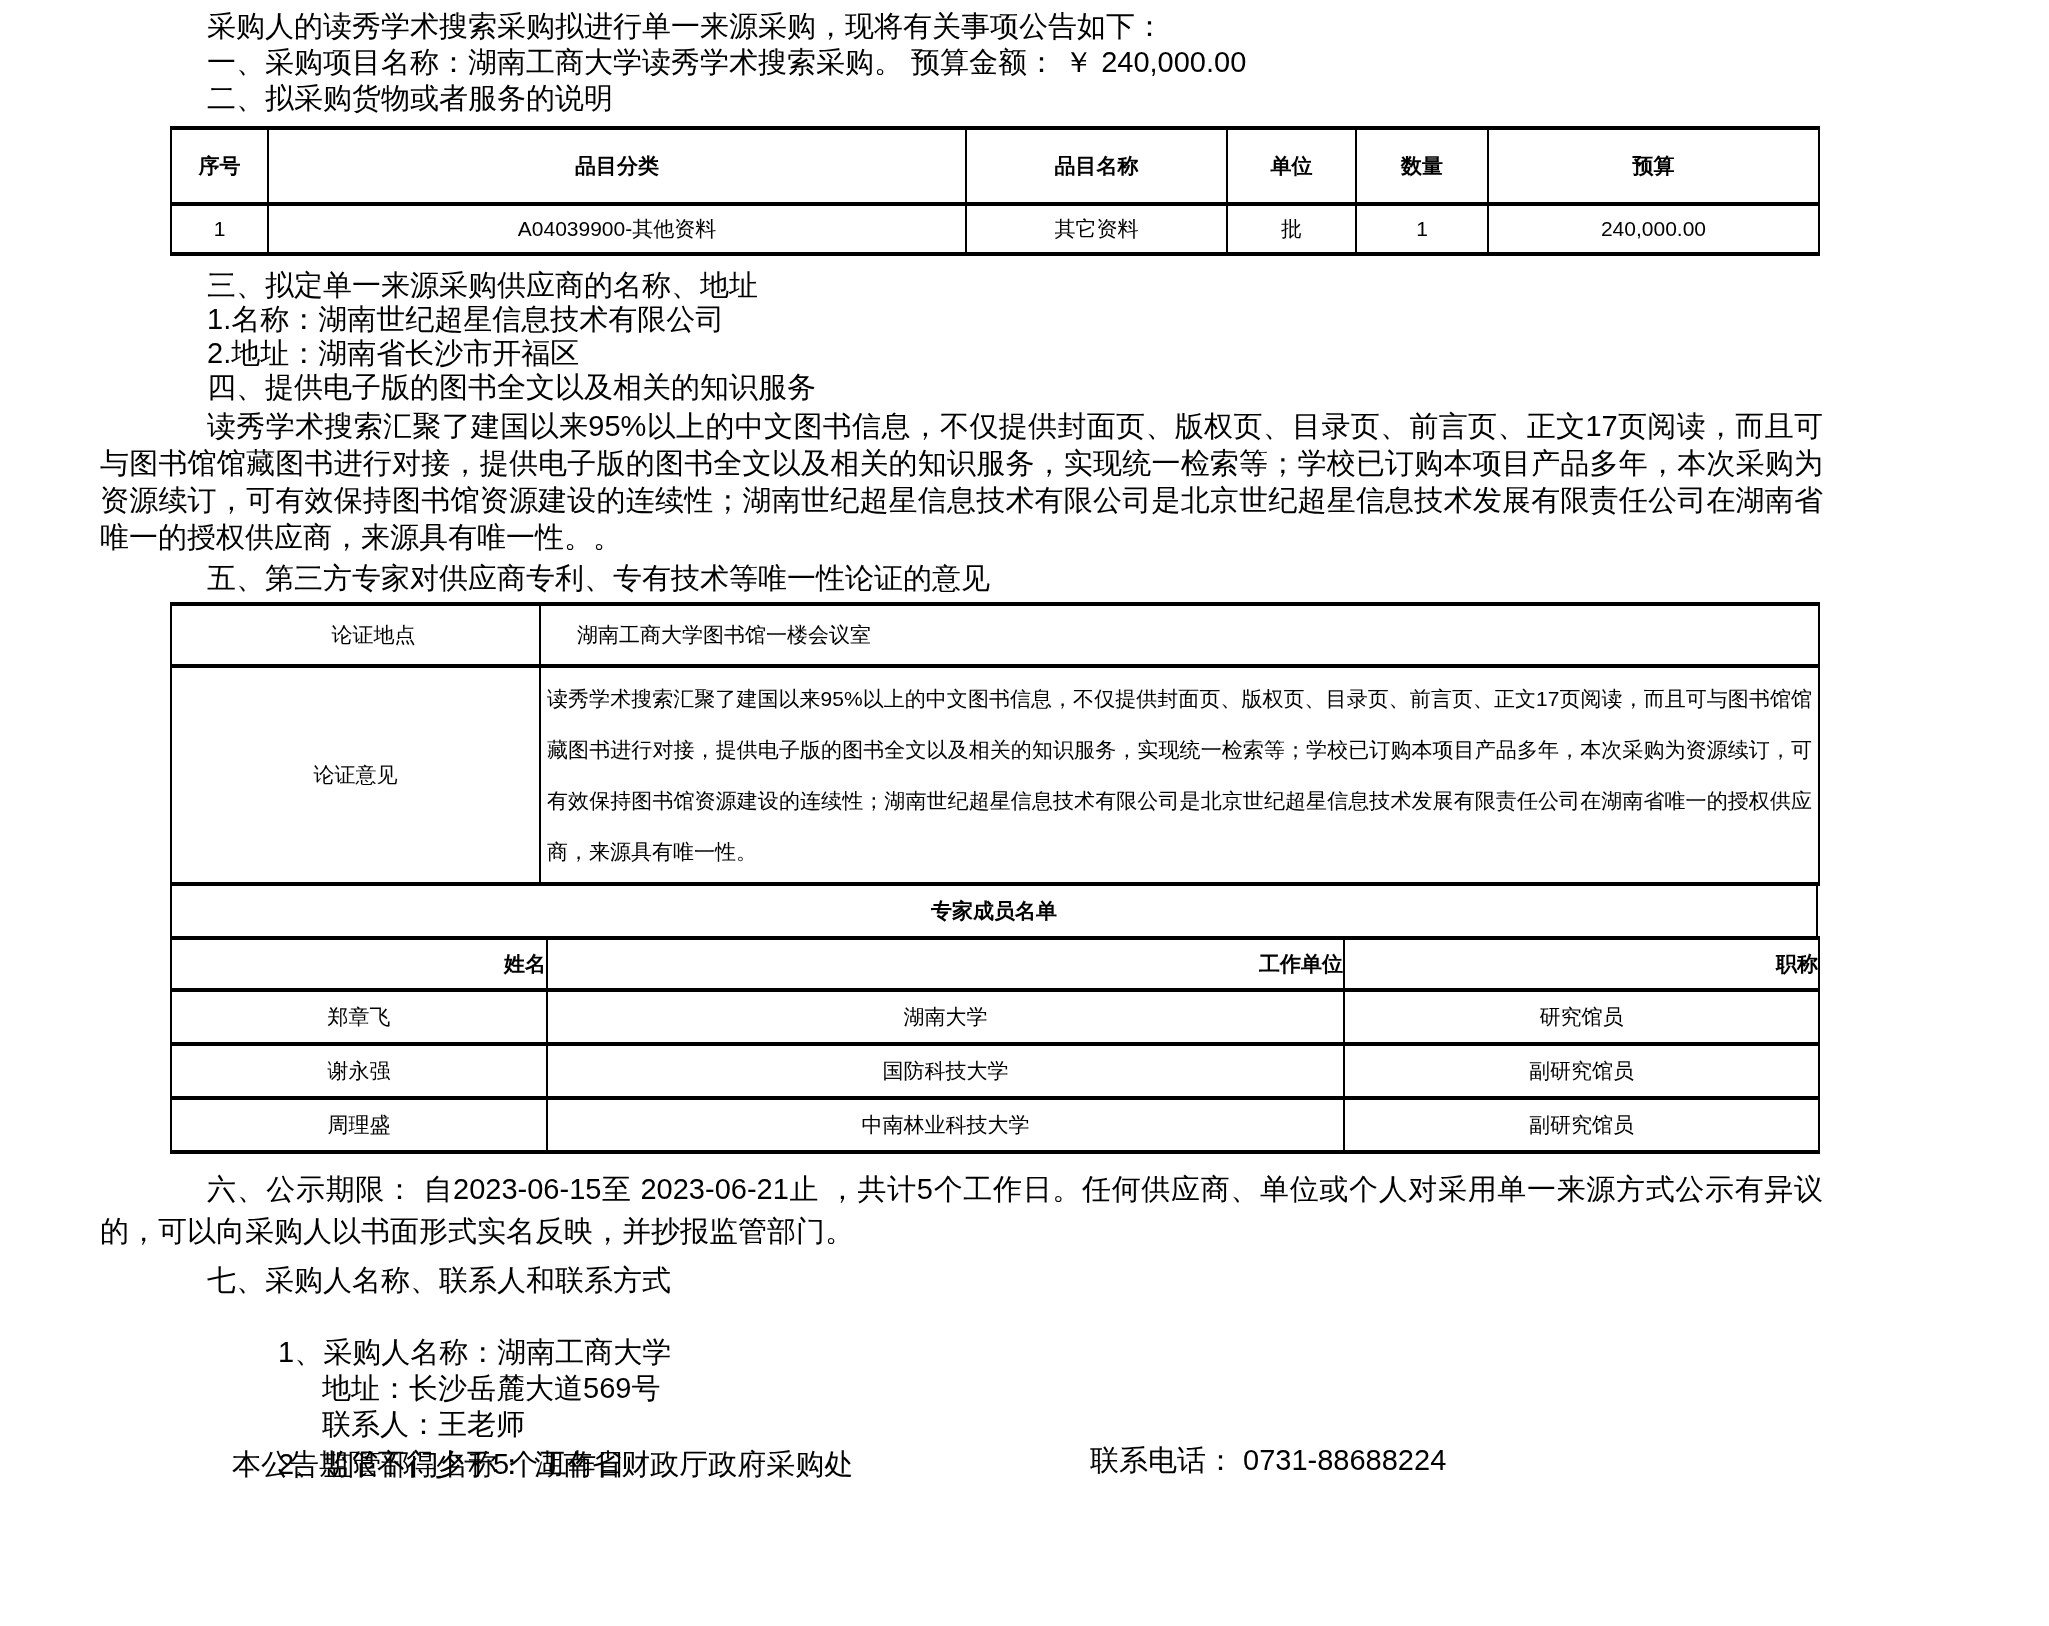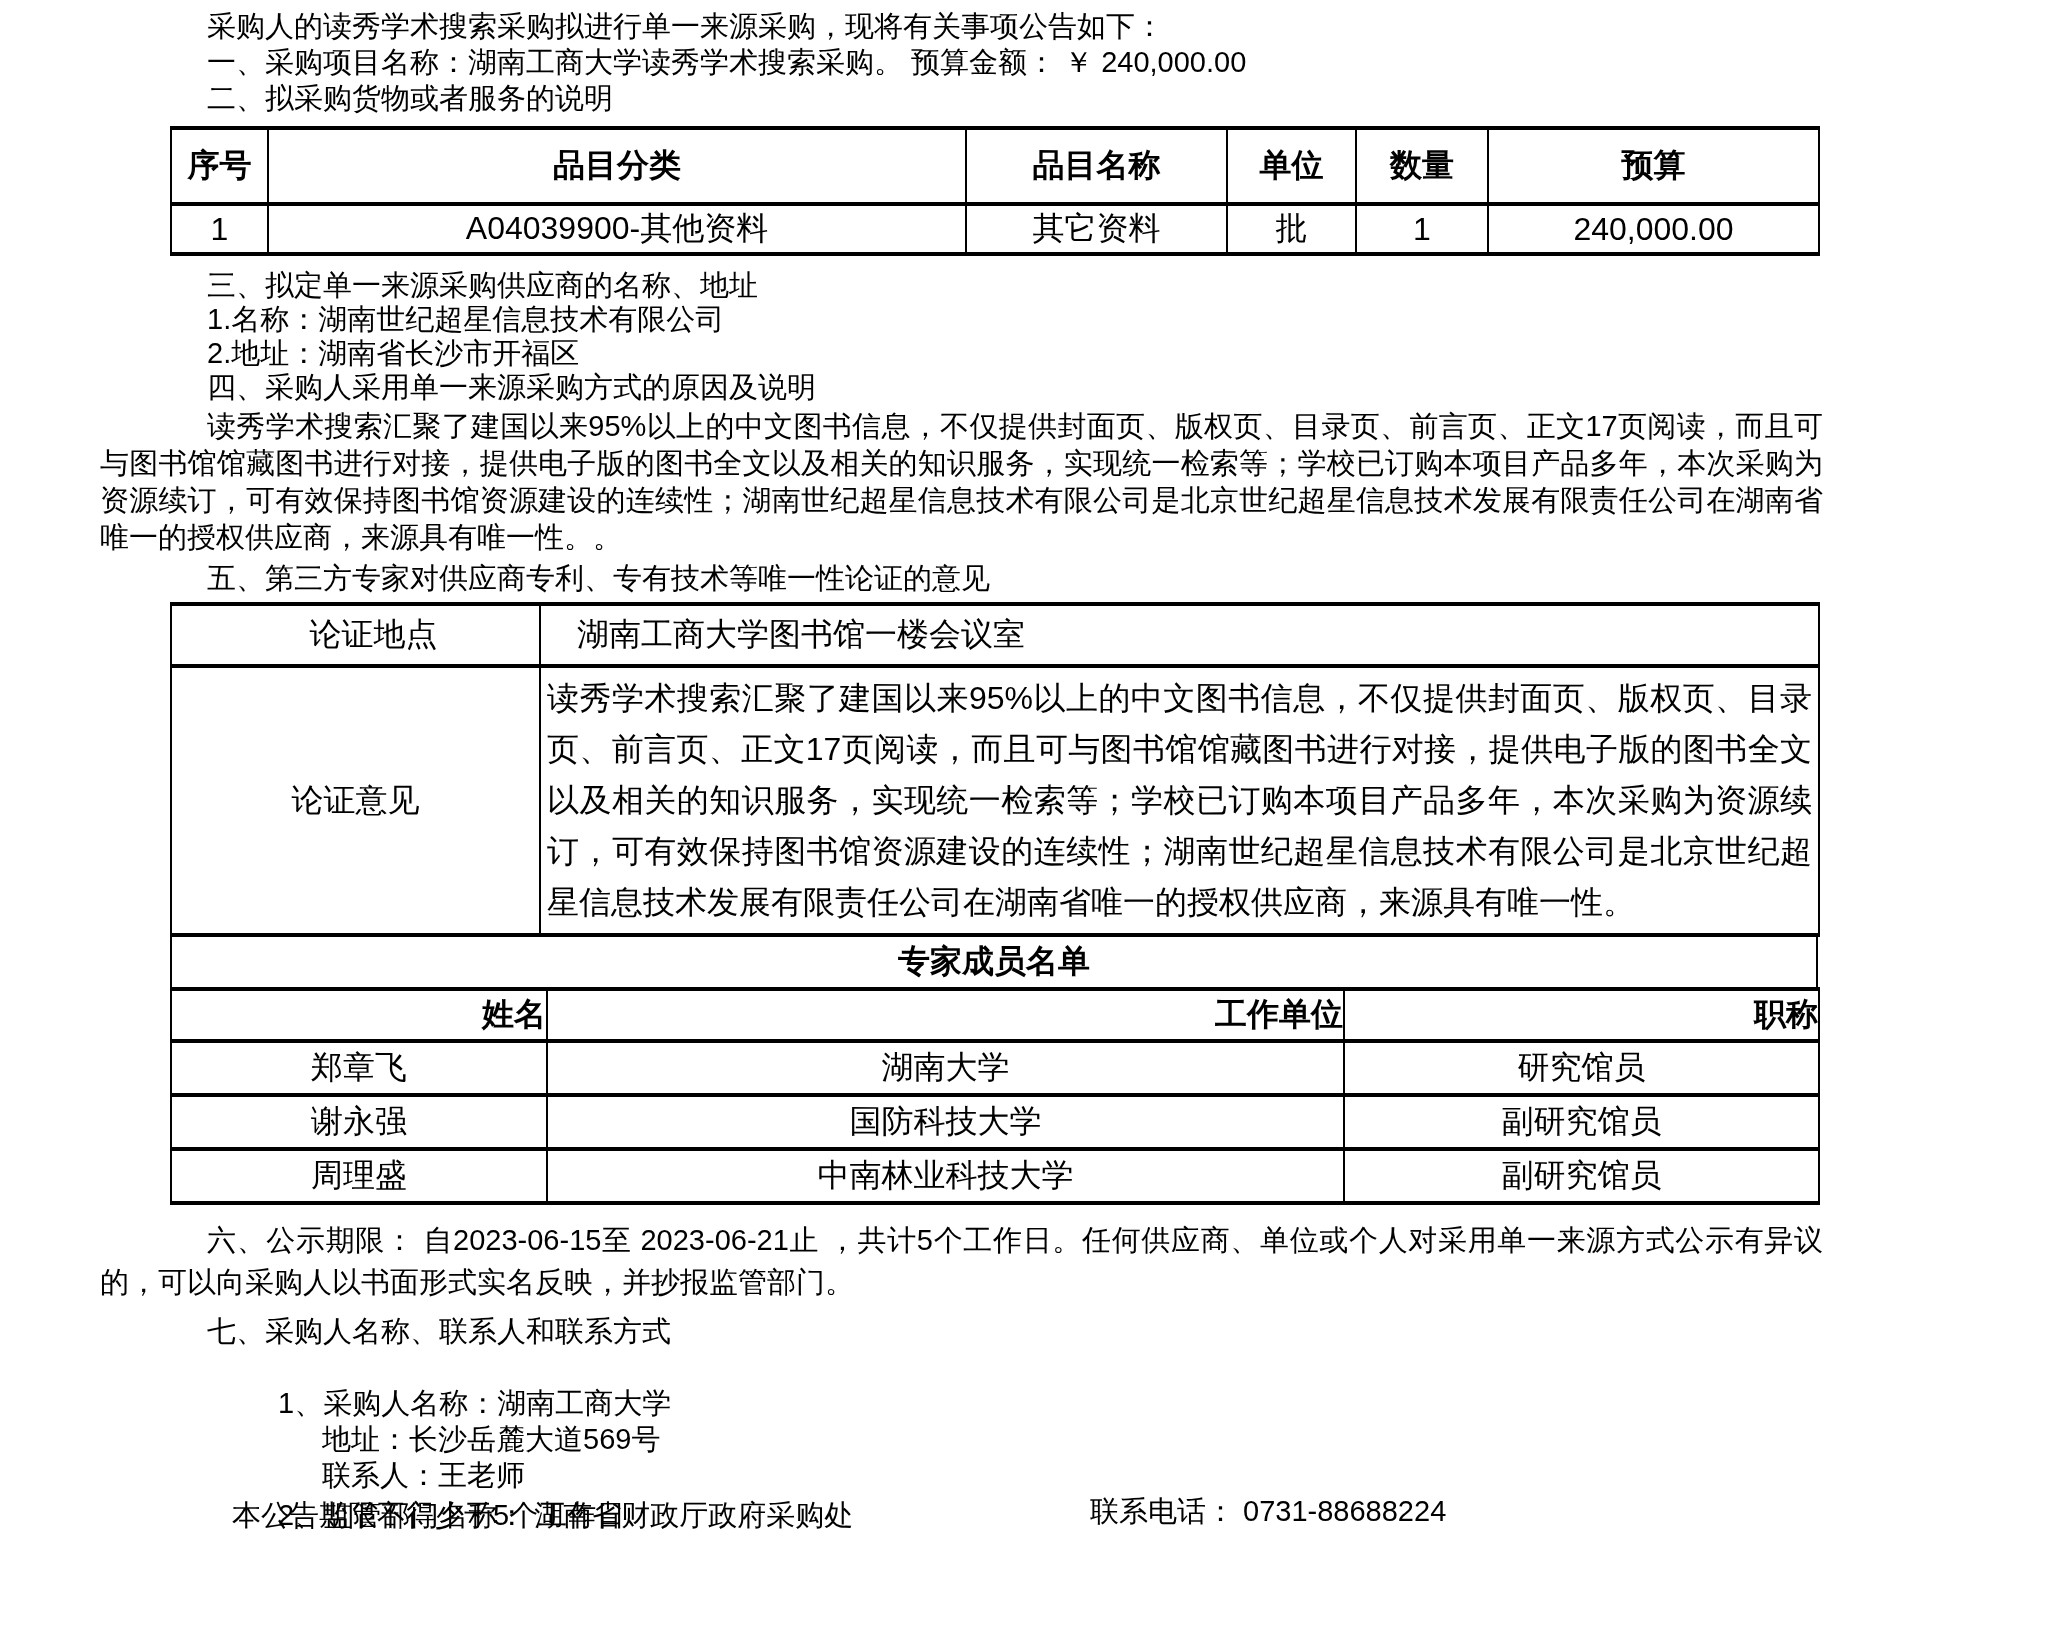--- a/index.html
+++ b/index.html
@@ -17,21 +17,21 @@
     margin:4px 0 0 100px;width:1723px;
     text-indent:107px;text-align:justify;line-height:37px;white-space:pre-wrap;
   }
   .para6{margin-top:14px;line-height:42px;}
   
   table{border-collapse:collapse;table-layout:fixed;width:1648px;margin-left:170px;}
   th,td{
     border-left:2px solid #000;border-right:2px solid #000;
     border-top:4px solid #000;border-bottom:4px solid #000;
     padding:0;text-align:center;vertical-align:middle;
-    font-size:32px;overflow:hidden;
+    font-size:21px;overflow:hidden;
   }
   th{font-weight:bold;}
   
   .items{margin-top:10px;}
   .items th{height:72px;}
   .items td{height:46px;}
   
   .op{margin-top:6px;}
   .op td.label{text-align:center;}
   .op td.value{text-align:left;padding:2px 4px 2px 6px;}
@@ -86,21 +86,21 @@
       <td>批</td>
       <td>1</td>
       <td>240,000.00</td>
     </tr>
   </tbody>
     </table>
 
   <p class="t ind l4 gap">三、拟定单一来源采购供应商的名称、地址</p>
   <p class="t ind l4">1.名称：湖南世纪超星信息技术有限公司</p>
   <p class="t ind l4">2.地址：湖南省长沙市开福区</p>
-  <p class="t ind l4">四、采购人采用单一来源采购方式的原因及说明</p>
+  <p class="t ind l4">四、提供电子版的图书全文以及相关的知识服务</p>
 
   <p class="para">读秀学术搜索汇聚了建国以来95%以上的中文图书信息，不仅提供封面页、版权页、目录页、前言页、正文17页阅读，而且可与图书馆馆藏图书进行对接，提供电子版的图书全文以及相关的知识服务，实现统一检索等；学校已订购本项目产品多年，本次采购为资源续订，可有效保持图书馆资源建设的连续性；湖南世纪超星信息技术有限公司是北京世纪超星信息技术发展有限责任公司在湖南省唯一的授权供应商，来源具有唯一性。。</p>
 
   <p class="t ind" style="margin-top:4px">五、第三方专家对供应商专利、专有技术等唯一性论证的意见</p>
 
   <table class="op">
     <colgroup>
         <col style="width:369px">
         <col style="width:1279px">
       </colgroup>

